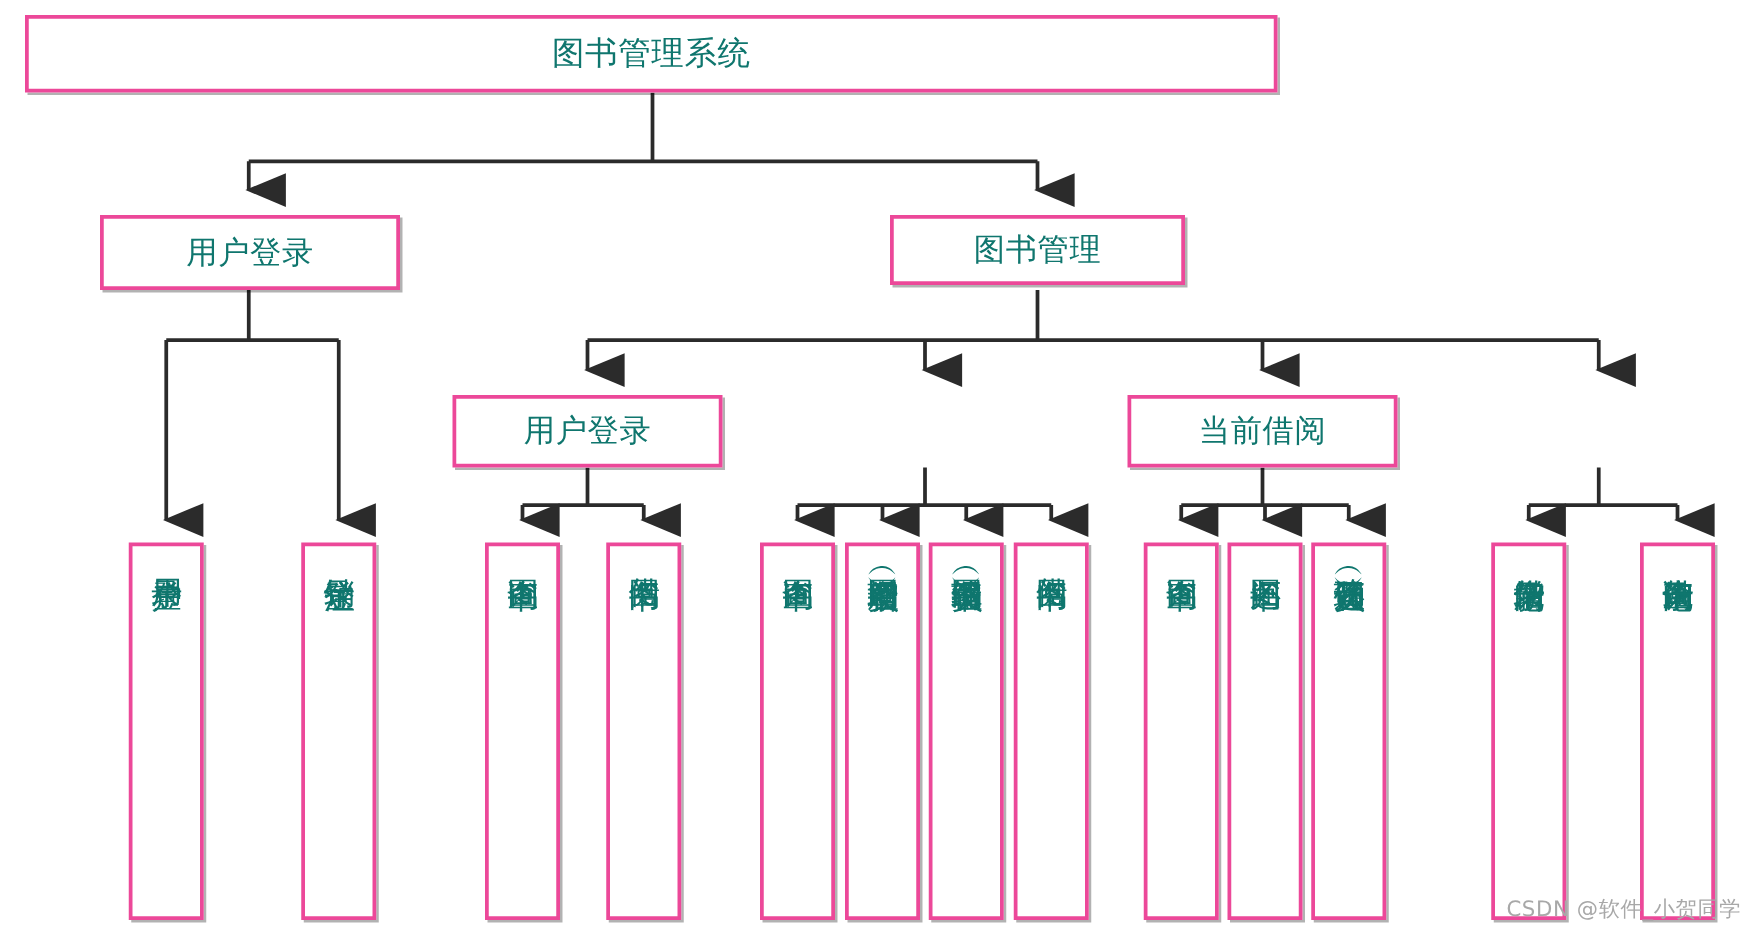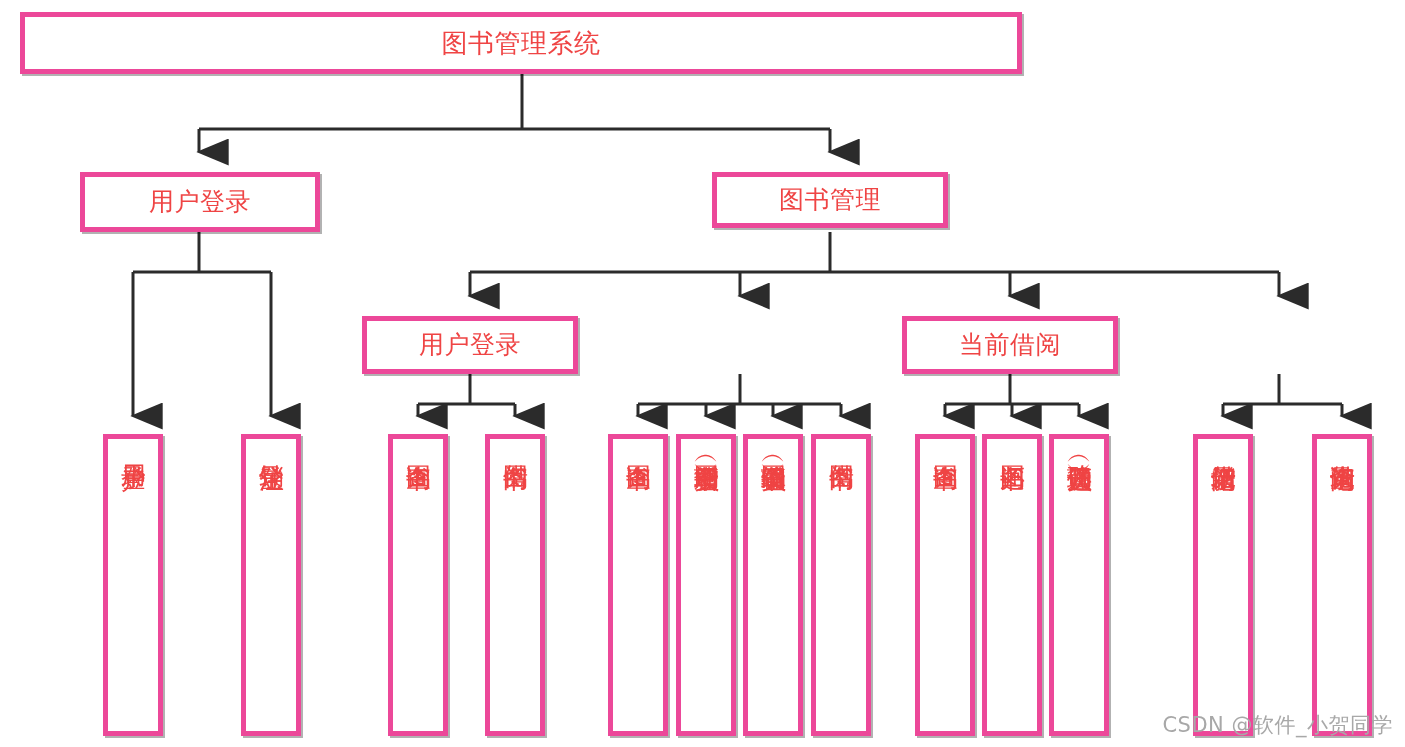--- a/index.html
+++ b/index.html
@@ -14,26 +14,26 @@
     position: relative;
     width: 1405px;
     height: 747px;
     background: #ffffff;
     overflow: hidden;
   }
   .node {
     position: absolute;
     box-sizing: border-box;
     background: #ffffff;
-    border: 5px solid #ec4899;
+    border: 3px solid #ec4899;
     box-shadow: 2px 2px 0 rgba(0,0,0,0.30);
     display: flex;
     align-items: center;
     justify-content: center;
-    color: #ef4444;
+    color: #0f766e;
     letter-spacing: 0.5px;
   }
   .node.horiz {
     font-size: 25px;
     line-height: 1.1;
   }
   .node.vert {
     writing-mode: vertical-rl;
     text-orientation: upright;
     font-size: 25px;
@@ -56,21 +56,21 @@
     left: 0;
     top: 0;
     width: 1405px;
     height: 747px;
     pointer-events: none;
   }
   .watermark {
     position: absolute;
     right: 12px;
     bottom: 8px;
-    font-size: 21px;
+    font-size: 17px;
     color: #a8a8a8;
     letter-spacing: 0.5px;
     white-space: nowrap;
   }
 </style>
 </head>
 <body>
 
 <div id="canvas">
 

